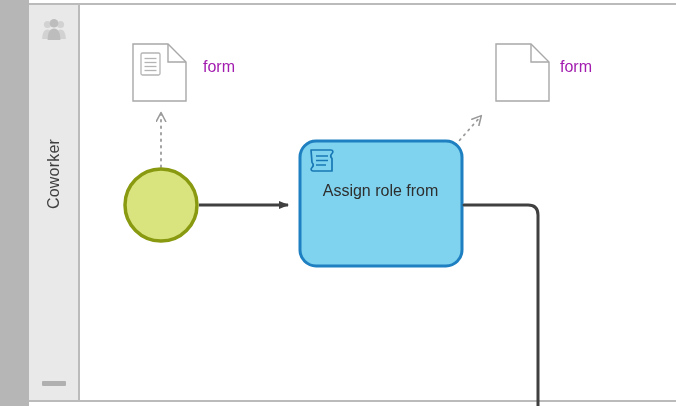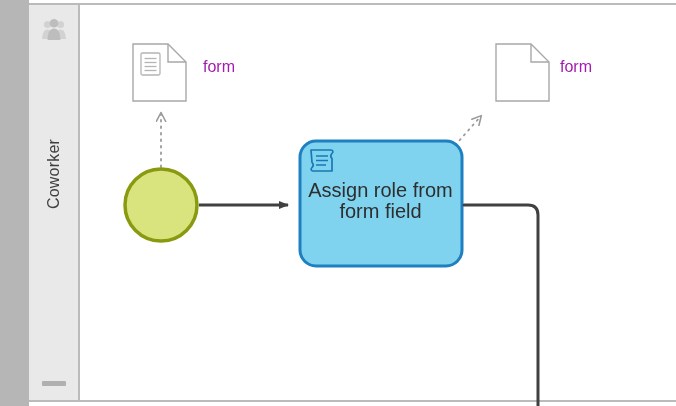--- a/index.html
+++ b/index.html
@@ -99,21 +99,21 @@
     white-space: nowrap;
   }
   .data-label-left  { left: 203px; top: 58px; }
   .data-label-right { left: 560px; top: 58px; }
 
   .task-label {
     position: absolute;
     left: 302px; top: 180px;
     width: 157px;
     text-align: center;
-    font-size: 20px;
+    font-size: 16px;
     line-height: 21px;
     color: #2e2e2e;
   }
 </style>
 </head>
 <body>
 
 <div id="canvas">
 
   <div class="gutter"></div>
@@ -188,16 +188,15 @@
     </g>
 
     <path d="M464,205 L528,205 Q538,205 538,215 L538,406" fill="none" stroke="#404040" stroke-width="3" stroke-linecap="round"></path>
   </svg>
 
   <div class="data-label data-label-left">form</div>
   <div class="data-label data-label-right">form</div>
 
   <div class="task-label">
     <div>Assign role from</div>
-    <div>form field</div>
   </div>
 
 </div>
 
 </body></html>

